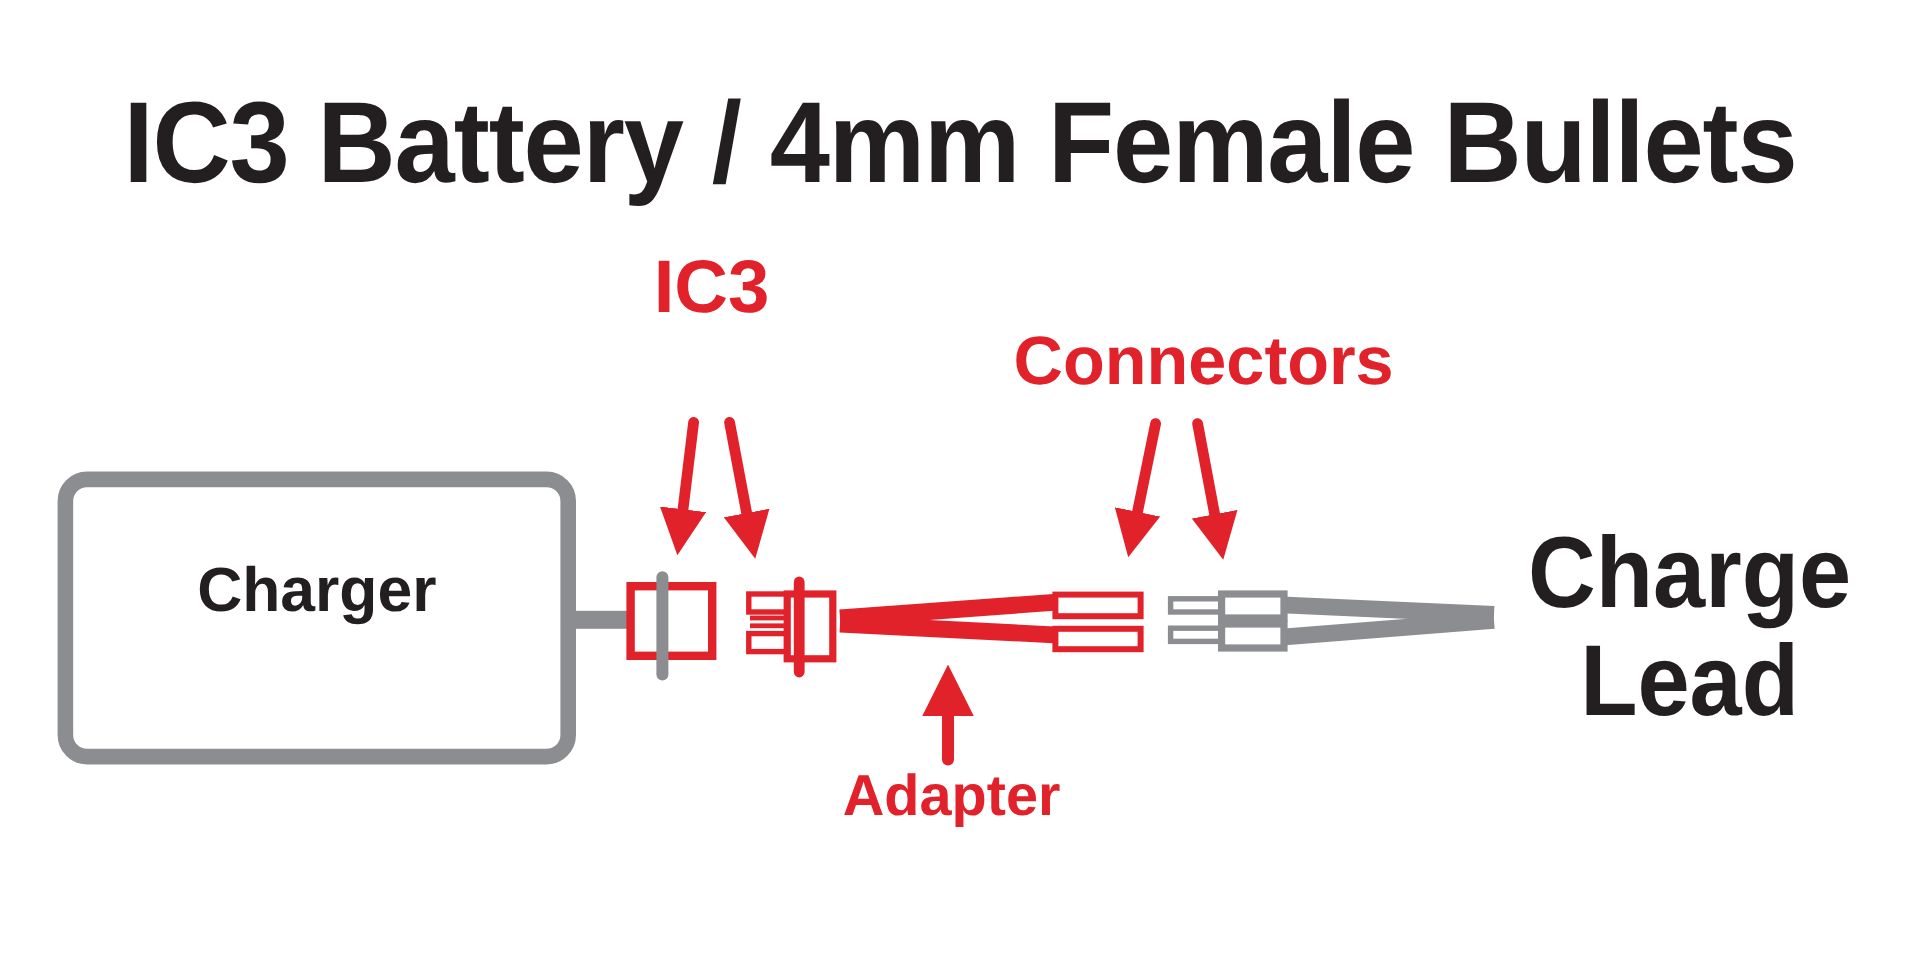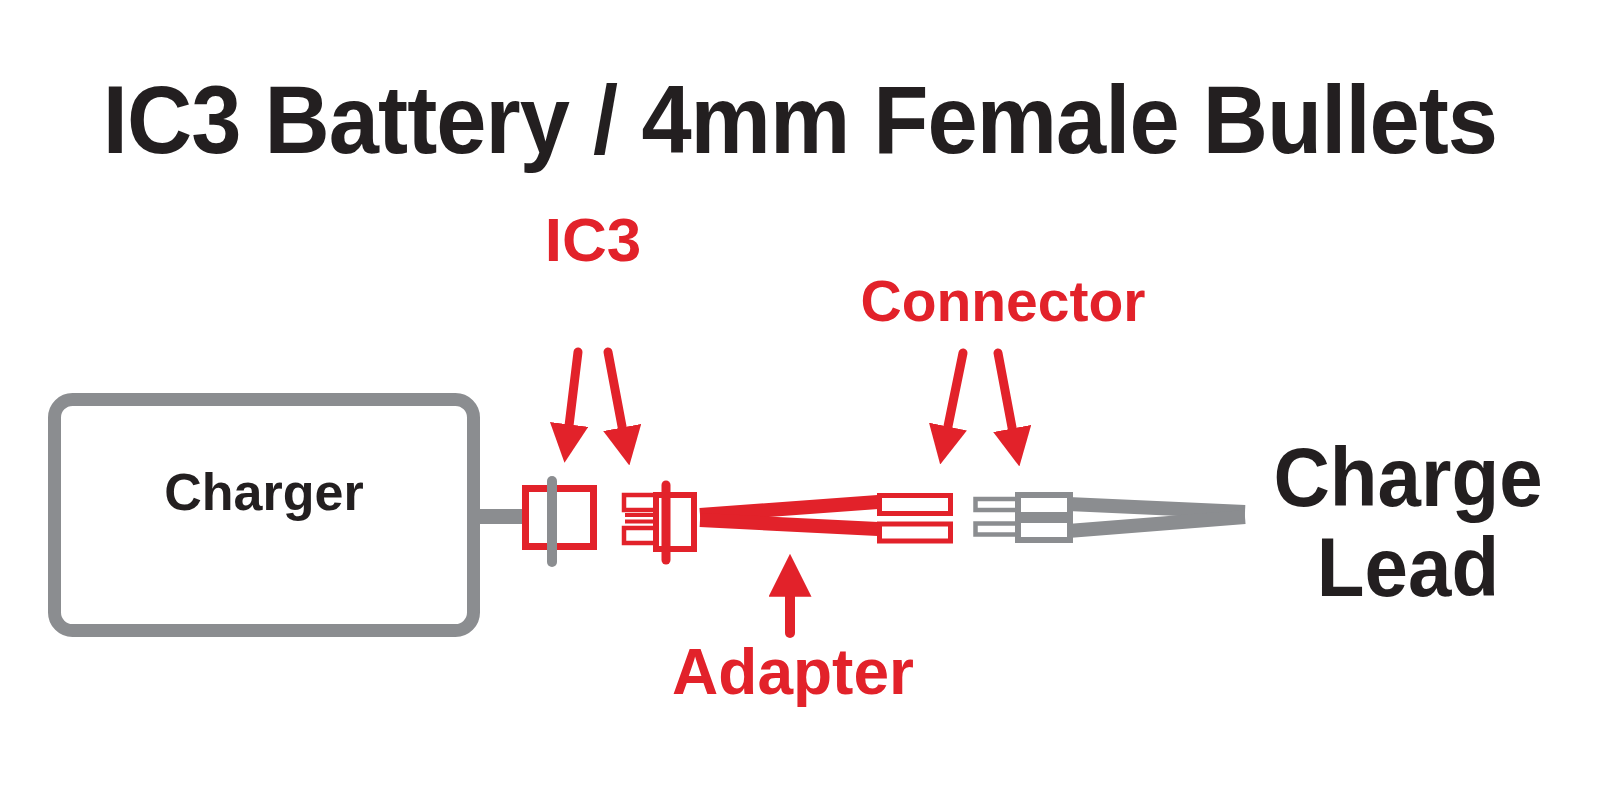--- a/index.html
+++ b/index.html
@@ -17,21 +17,21 @@
   .stage svg{position:absolute;left:0;top:0;}
   .txt{position:absolute;text-align:center;line-height:1;white-space:nowrap;font-weight:bold;}
   .dark{color:var(--text-dark);}
   .red{color:var(--accent-red);}
   .title{left:0;top:72px;width:1600px;font-size:96px;letter-spacing:-1px;
          transform:scaleX(0.94);transform-origin:50% 50%;}
   .lbl-top{font-size:62px;top:209px;}
   .lbl-sub{font-size:57px;top:273px;}
   .ic3-block{left:393px;width:400px;}
   .bullet-block{left:803px;width:400px;}
-  .adapter{left:593px;width:400px;top:640px;font-size:64px;}
+  .adapter{left:593px;width:400px;top:640px;font-size:48px;}
   .charger{left:64px;width:400px;top:466px;font-size:52px;}
   .charge-lead{left:1233px;width:350px;top:432px;font-size:84px;line-height:90px;
                transform:scaleX(0.93);transform-origin:50% 50%;}
   
   .sg{stroke:var(--wire-gray);}  .fg{fill:var(--wire-gray);}
   .sr{stroke:var(--accent-red);} .fr{fill:var(--accent-red);}
   .fw{fill:#ffffff;}
   .nofill{fill:none;}
 </style>
 </head>
@@ -92,21 +92,21 @@
     <line x1="608" y1="352" x2="624" y2="437" class="sr" stroke-width="9" stroke-linecap="round" marker-end="url(#ah)"></line>
     <line x1="963" y1="353" x2="946" y2="436" class="sr" stroke-width="9" stroke-linecap="round" marker-end="url(#ah)"></line>
     <line x1="998" y1="353" x2="1014" y2="438" class="sr" stroke-width="9" stroke-linecap="round" marker-end="url(#ah)"></line>
     <line x1="790" y1="633" x2="790" y2="586" class="sr" stroke-width="10" stroke-linecap="round" marker-end="url(#ah)"></line>
   </svg>
 
   <div class="txt dark title">IC3 Battery / 4mm Female Bullets</div>
 
   <div class="txt red lbl-top ic3-block">IC3</div>
 
-  <div class="txt red lbl-sub bullet-block">Connector</div>
+  <div class="txt red lbl-sub bullet-block">Connectors</div>
 
   <div class="txt red adapter">Adapter</div>
 
   <div class="txt dark charger">Charger</div>
 
   <div class="txt dark charge-lead">
     <div>Charge</div>
     <div>Lead</div>
   </div>
 

